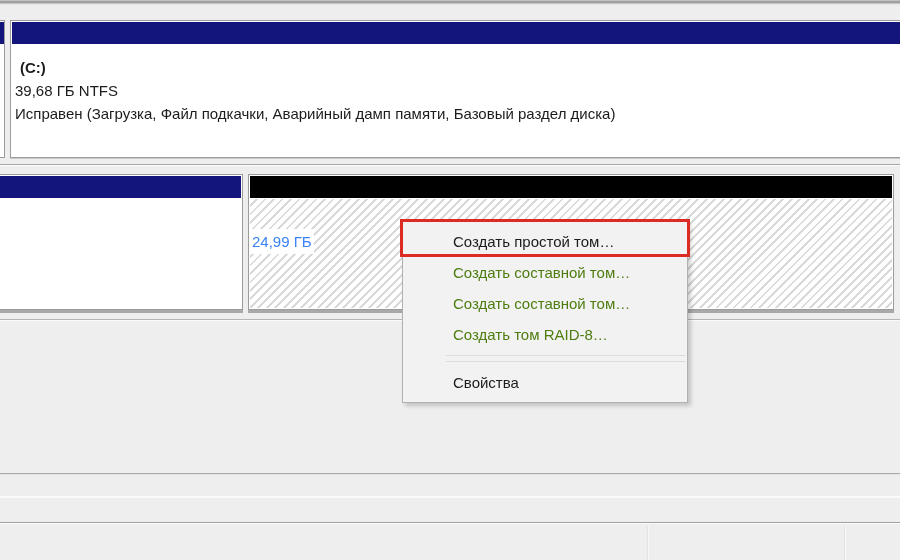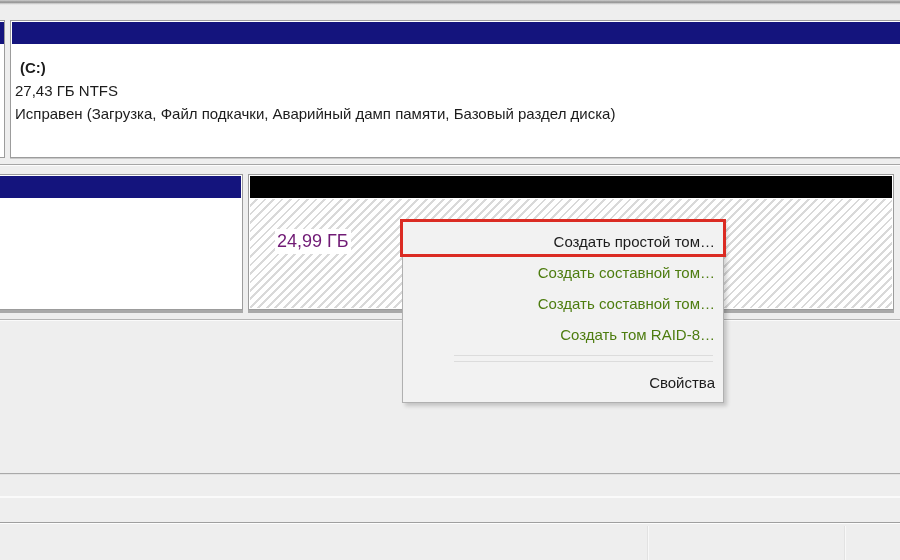--- a/index.html
+++ b/index.html
@@ -26,59 +26,59 @@
   .row1-sliver .hdr{height:22px;margin:1px 0;}
 
   .row1-box{left:10px;top:20px;width:895px;height:138px;box-shadow:0 1px 0 #c9c9c9;}
   .row1-body{padding:11px 4px 0 4px;font-size:15px;color:#1c1c1c;line-height:23px;}
   .vol-label{font-weight:bold;padding-left:5px;}
 
   .row2-left{left:-4px;top:174px;width:247px;height:136px;box-shadow:0 3px 0 #a9a9a9;}
   .row2-right{left:248px;top:174px;width:646px;height:136px;box-shadow:0 3px 0 #a9a9a9;}
   .hatch-body{position:absolute;left:1px;right:1px;top:24px;bottom:1px;
     background:repeating-linear-gradient(135deg,#ffffff 0px,#ffffff 4px,#d9d9d9 4px,#d9d9d9 6px);}
-  .unalloc-label{position:absolute;left:25px;top:30px;font-size:18px;line-height:25px;color:#701a75;}
+  .unalloc-label{position:absolute;left:0;top:30px;font-size:15px;line-height:25px;color:#3b82f6;}
   .unalloc-label span{background:#ffffff;padding:0 2px;display:inline-block;}
 
   
   .hline{left:0;width:900px;height:2px;}
   .hl-a{top:164px;background:linear-gradient(#a6a6a6 50%,#fdfdfd 50%);}
   .hl-b{top:319px;background:linear-gradient(#b5b5b5 50%,#fafafa 50%);}
   .hl-c{top:473px;background:linear-gradient(#a9a9a9 50%,#e3e3e3 50%);}
   .hl-d{top:496px;background:#fafafa;}
   .hl-e{top:522px;background:linear-gradient(#9f9f9f 50%,#fdfdfd 50%);}
 
   .vline{top:526px;width:2px;height:34px;background:linear-gradient(90deg,#e2e2e2 50%,#f8f8f8 50%);}
   .vl-1{left:647px;} .vl-2{left:844px;}
 
   
-  .context-menu{left:402px;top:221px;width:322px;box-sizing:border-box;
-    background:#f2f2f2;border:1px solid #b0b0b0;padding:4px 8px;
-    box-shadow:3px 3px 4px rgba(0,0,0,0.18);z-index:5;text-align:right;}
+  .context-menu{left:402px;top:221px;width:286px;box-sizing:border-box;
+    background:#f2f2f2;border:1px solid #b0b0b0;padding:4px 0;
+    box-shadow:3px 3px 4px rgba(0,0,0,0.18);z-index:5;}
   .mi{height:31px;line-height:31px;padding-left:50px;font-size:15px;color:#1b1b1b;
     white-space:nowrap;cursor:default;}
   .mi.disabled{color:#4d7c0f;}
   .sep{height:1px;background:#dcdcdc;margin:5px 2px 5px 43px;}
   .red-box{position:absolute;left:-3px;right:-3px;top:-3px;height:32px;
     border:3px solid var(--red,#db2b23);z-index:6;pointer-events:none;}
 </style>
 </head>
 <body style="background: rgb(238, 238, 238);">
 
 <div class="abs top-splitter"></div>
 
 <div class="abs row1-sliver">
   <div class="hdr hdr-navy"></div>
 </div>
 
 <div class="abs disk-box row1-box">
   <div class="hdr hdr-navy"></div>
   <div class="row1-body">
     <div class="vol-label">(C:)</div>
-    <div>27,43 ГБ NTFS</div>
+    <div>39,68 ГБ NTFS</div>
     <div>Исправен (Загрузка, Файл подкачки, Аварийный дамп памяти, Базовый раздел диска)</div>
   </div>
 </div>
 
 <div class="abs hline hl-a"></div>
 
 <div class="abs disk-box row2-left">
   <div class="hdr hdr-navy"></div>
 </div>
 

